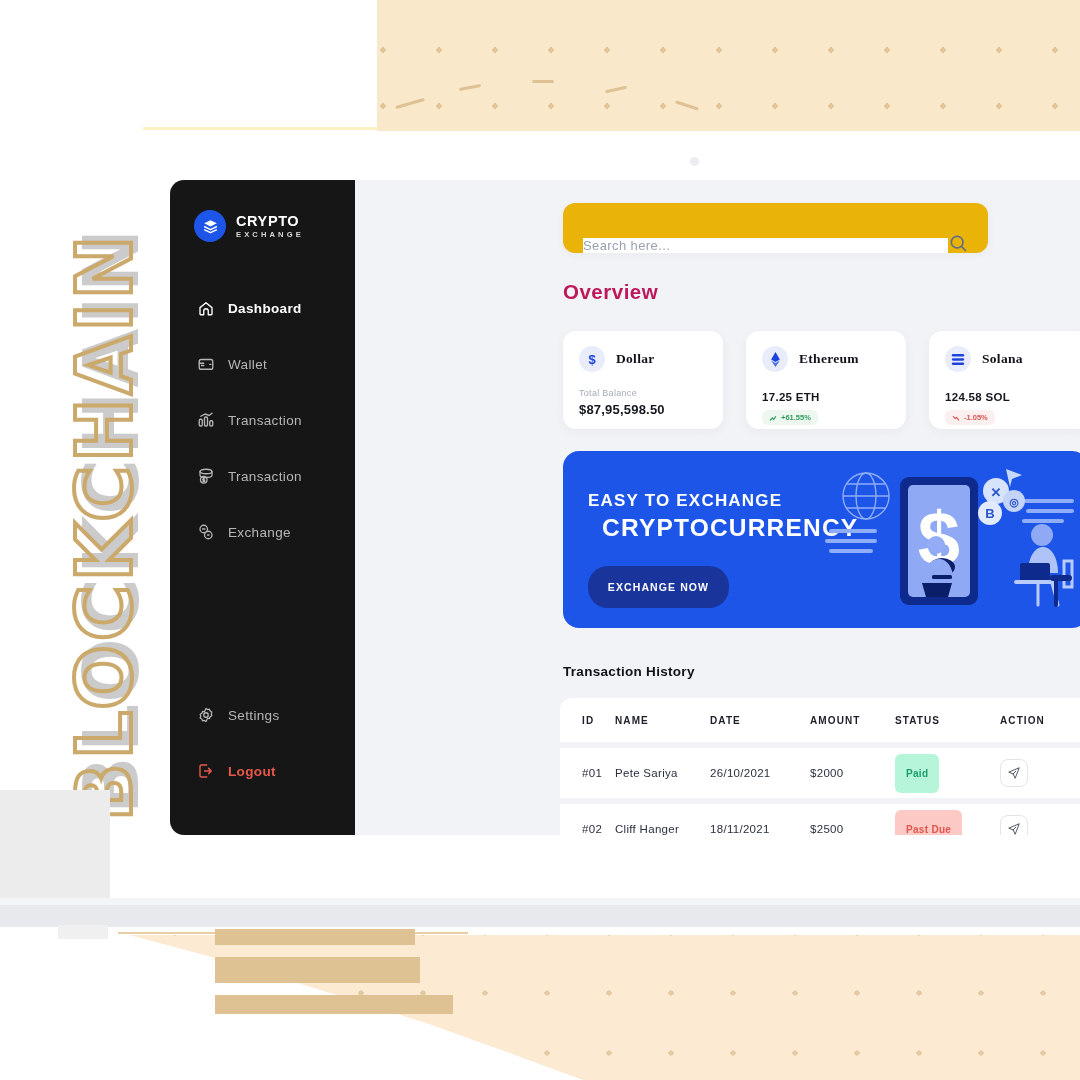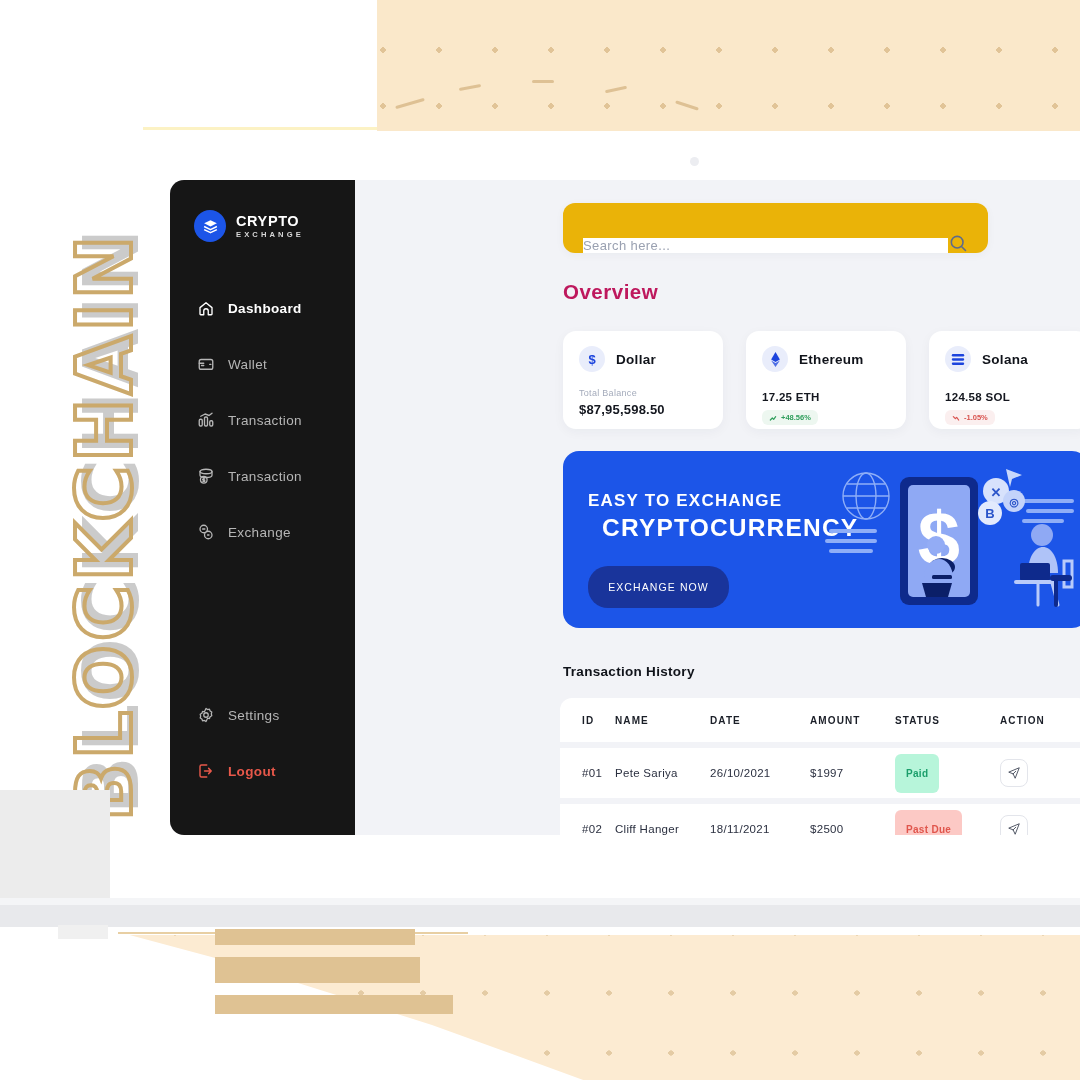--- a/index.html
+++ b/index.html
@@ -144,21 +144,21 @@
     width:160px; height:98px; background:#fff; border-radius:13px;
     padding:15px 16px;
     box-shadow:0 3px 12px rgba(30,40,80,.045);
   }
   .coin-head{ display:flex; align-items:center; gap:11px; }
   .coin-ic{
     width:26px; height:26px; border-radius:50%; background:#E9EDFB;
     display:flex; align-items:center; justify-content:center;
     color:#1C44DD; font-size:13px; font-weight:700; flex:none;
   }
-  .coin-name{ font-size:13.5px; font-weight:700; color:#10131A; letter-spacing:.3px; }
+  .coin-name{ font-size:13.5px; font-weight:700; color:#10131A; letter-spacing:.3px;font-family:Liberation Serif, serif; }
   .coin-sub{ margin-top:16px; font-size:9px; color:#A4ABBB; font-weight:500; letter-spacing:.3px; }
   .coin-val{ margin-top:4px; font-size:13px; font-weight:700; color:#14171F; letter-spacing:.2px; }
   .coin-amt{ margin-top:19px; font-size:11.5px; font-weight:700; color:#14171F; letter-spacing:.3px; }
   .badge{
     margin-top:7px; display:inline-flex; align-items:center; gap:4px;
     padding:3px 7px; border-radius:6px; font-size:7.5px; font-weight:700;
   }
   .badge.up{ background:#EDF7F0; color:#2E9E5B; }
   .badge.dn{ background:#FBEFEF; color:#D9534F; }
 
@@ -171,21 +171,21 @@
     position:absolute; left:25px; top:40px;
     font-size:17px; font-weight:700; color:#fff; letter-spacing:1.2px;
   }
   .banner-t2{
     position:absolute; left:39px; top:63px;
     font-size:24.5px; font-weight:800; color:#fff; letter-spacing:1.2px;
   }
   .banner-btn{
     position:absolute; left:25px; top:115px; width:141px; height:42px;
     background:#19349B; border-radius:20px; border:none; cursor:pointer;
-    color:#fff; font-size:10.5px; font-weight:400; letter-spacing:1.1px;
+    color:#fff; font-size:10.5px; font-weight:700; letter-spacing:1.1px;
     font-family:"Liberation Sans", sans-serif;
   }
 
   
   .tx-title{
     position:absolute; left:208px; top:484px;
     font-size:13.5px; font-weight:700; color:#10131A; letter-spacing:.3px;
   }
   .tx-table{ position:absolute; left:205px; top:518px; width:530px; }
   .tx-head{
@@ -357,21 +357,21 @@
                 <path d="M8 17.5L1 13.5 8 24l7-10.5-7 4z" opacity=".75"></path>
             </svg>
           </span>
           <span class="coin-name">Ethereum</span>
         </div>
         <div class="coin-amt">17.25 ETH</div>
         <span class="badge up">
           <svg width="8" height="8" viewBox="0 0 12 12" fill="none" stroke="#2E9E5B" stroke-width="1.8">
             <path d="M2 9l3-3 2 2 3-4" stroke-linecap="round" stroke-linejoin="round"></path>
           </svg>
-          <span>+48.56%</span>
+          <span>+61.55%</span>
         </span>
       </div>
 
       <div class="coin">
         <div class="coin-head">
           <span class="coin-ic">
             <svg width="14" height="13" viewBox="0 0 18 16" fill="#1C44DD">
               <rect x="1" y="1" width="16" height="3" rx="1.5"></rect>
               <rect x="1" y="6.5" width="16" height="3" rx="1.5"></rect>
               <rect x="1" y="12" width="16" height="3" rx="1.5"></rect>
@@ -452,21 +452,21 @@
         <span class="c3">DATE</span>
         <span class="c4">AMOUNT</span>
         <span class="c5">STATUS</span>
         <span class="c6">ACTION</span>
       </div>
 
       <div class="tx-row">
         <span class="c1">#01</span>
         <span class="c2">Pete Sariya</span>
         <span class="c3">26/10/2021</span>
-        <span class="c4">$1997</span>
+        <span class="c4">$2000</span>
         <span class="c5"><span class="pill paid">Paid</span></span>
         <span class="c6">
           <span class="act">
             <svg width="14" height="14" viewBox="0 0 24 24" fill="none" stroke="#3B4252" stroke-width="1.5">
               <path d="M21 3L3 10.5l7.5 3L14 21l7-18z" stroke-linejoin="round"></path>
               <path d="M10.5 13.5L15 9" stroke-linecap="round"></path>
             </svg>
           </span>
         </span>
       </div>

